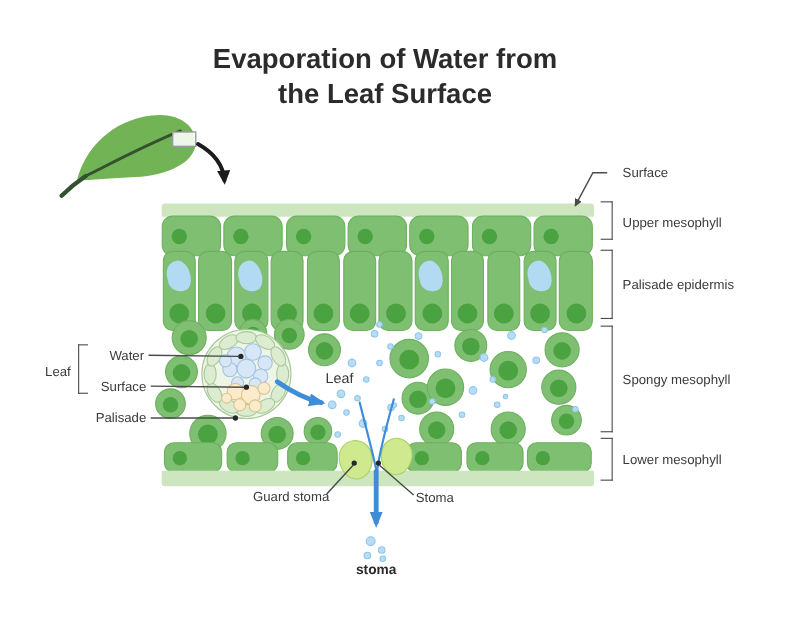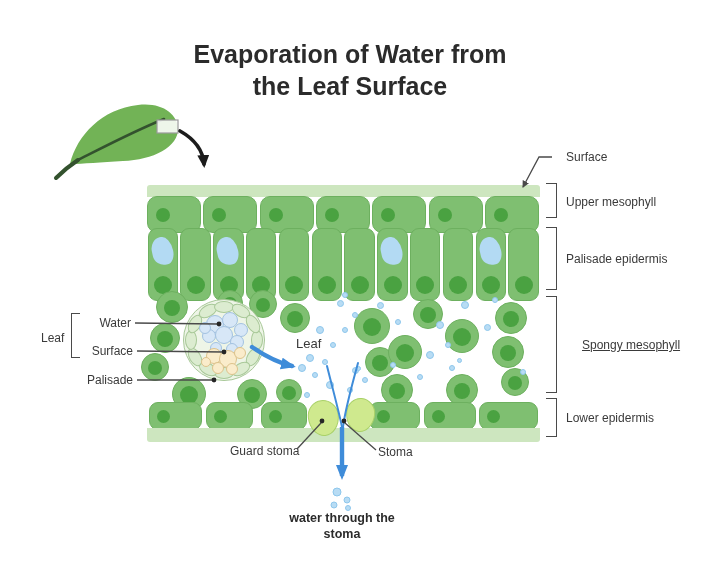--- a/index.html
+++ b/index.html
@@ -275,34 +275,33 @@
   <div class="bracket-right" style="left:546px;top:183px;height:35px;"></div>
   <div class="bracket-right" style="left:546px;top:227px;height:63px;"></div>
   <div class="bracket-right" style="left:546px;top:296px;height:97px;"></div>
   <div class="bracket-right" style="left:546px;top:398px;height:39px;"></div>
 
   <div class="bracket-left" style="left:71px;top:313px;height:45px;"></div>
 
   <div class="lbl" style="left:566px;top:150px;">Surface</div>
   <div class="lbl" style="left:566px;top:195px;">Upper mesophyll</div>
   <div class="lbl" style="left:566px;top:252px;">Palisade epidermis</div>
-  <div class="lbl" style="left:582px;top:338px;text-decoration:underline;">Spongy mesophyll</div>
-  <div class="lbl" style="left:566px;top:411px;">Lower epidermis</div>
+  <div class="lbl" style="left:566px;top:338px;">Spongy mesophyll</div>
+  <div class="lbl" style="left:566px;top:411px;">Lower mesophyll</div>
 
   <div class="lbl" style="left:41px;top:331px;">Leaf</div>
   <div class="lbl" style="left:40px;width:91px;text-align:right;top:316px;">Water</div>
   <div class="lbl" style="left:40px;width:93px;text-align:right;top:344px;">Surface</div>
   <div class="lbl" style="left:36px;width:97px;text-align:right;top:373px;">Palisade</div>
 
   <div class="lbl" style="left:296px;top:336px;font-size:13px;">Leaf</div>
   <div class="lbl" style="left:230px;top:444px;">Guard stoma</div>
   <div class="lbl" style="left:378px;top:445px;">Stoma</div>
 
   <div class="caption">
-    <div>water through the</div>
     <div>stoma</div>
   </div>
 
   <svg class="overlay" width="720" height="576" viewBox="0 0 720 576">
     <defs>
       <marker id="mBlue" markerUnits="userSpaceOnUse" markerWidth="16" markerHeight="14" refX="11" refY="6" orient="auto">
         <path d="M0,0 L15,6 L0,12 Z" style="fill:var(--arrow-blue);"></path>
       </marker>
       <marker id="mGray" markerUnits="userSpaceOnUse" markerWidth="9" markerHeight="9" refX="6" refY="3.5" orient="auto">
         <path d="M0,0 L7,3.5 L0,7 Z" style="fill:var(--line-gray);"></path>

